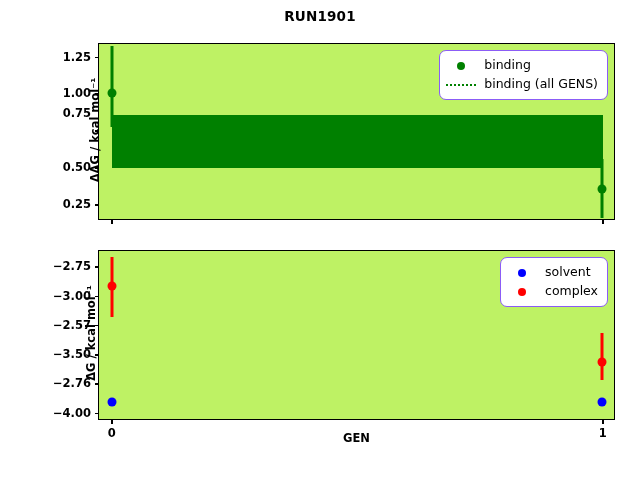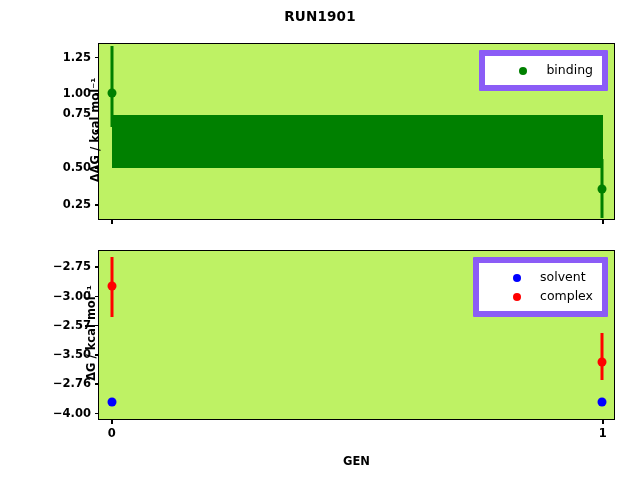--- a/index.html
+++ b/index.html
@@ -104,21 +104,21 @@
   #ylabel-bottom {
     left: -88px;
     top: 50%;
     margin-top: -9px;
     width: 160px;
   }
   .xlabel {
     position: absolute;
     left: 0;
     top: 100%;
-    margin-top: 35px;
+    margin-top: 12px;
     width: 100%;
     text-align: center;
     font-size: 11.5px;
     font-weight: bold;
     color: #000000;
   }
 
   
   .errbar {
     position: absolute;
@@ -134,23 +134,23 @@
   }
   .band {
     position: absolute;
   }
 
   
   .legend {
     position: absolute;
     box-sizing: border-box;
     background: #ffffff;
-    border: 6px solid #8b5cf6;
-    border-radius: 1px;
-    padding: 5px 9px 5px 21px;
+    border: 1px solid #8b5cf6;
+    border-radius: 7px;
+    padding: 5px 9px 5px 4px;
     font-size: 12.5px;
     color: #000000;
   }
   #legend-top    { right: 6px; top: 6px; }
   #legend-bottom { right: 6px; top: 6px; }
   .legend-row {
     display: flex;
     align-items: center;
     height: 19px;
   }
@@ -215,20 +215,26 @@
       <div class="errbar" style="left:503px; top:115px; height:59px; background:#008000;"></div>
       <div class="marker" style="left:503px; top:144.5px; background:#008000;"></div>
     </div>
 
     <div class="legend" id="legend-top">
       <div class="legend-row">
         <span class="legend-key">
           <span class="legend-dot" style="background:#008000"></span>
         </span>
         <span class="legend-label">binding</span>
+      </div>
+      <div class="legend-row">
+        <span class="legend-key">
+          <span class="legend-dotline"></span>
+        </span>
+        <span class="legend-label">binding (all GENS)</span>
       </div>
     </div>
   </div>
 
   <div class="axes" id="axes-bottom">
 
     <div class="ytick" style="top:15.2px"></div>
     <div class="yticklabel" style="top:15.2px">−2.75</div>
     <div class="ytick" style="top:44.5px"></div>
     <div class="yticklabel" style="top:44.5px">−3.00</div>

